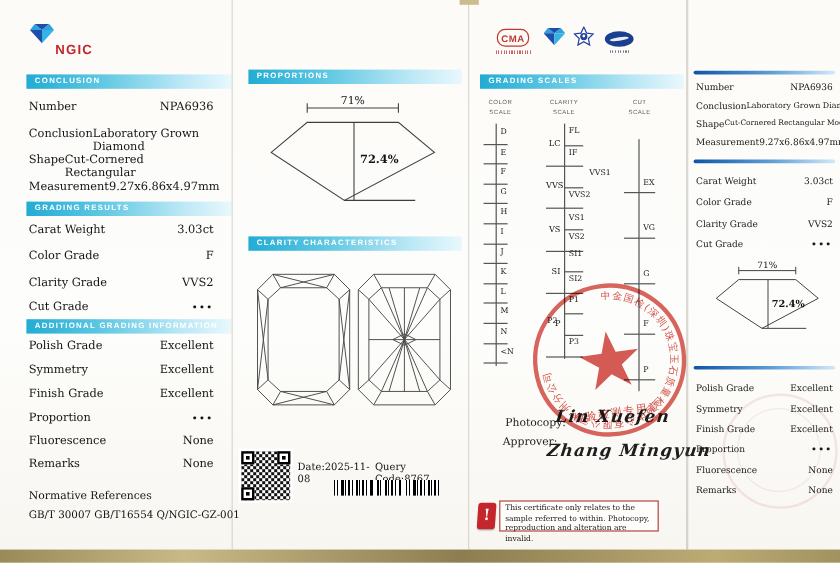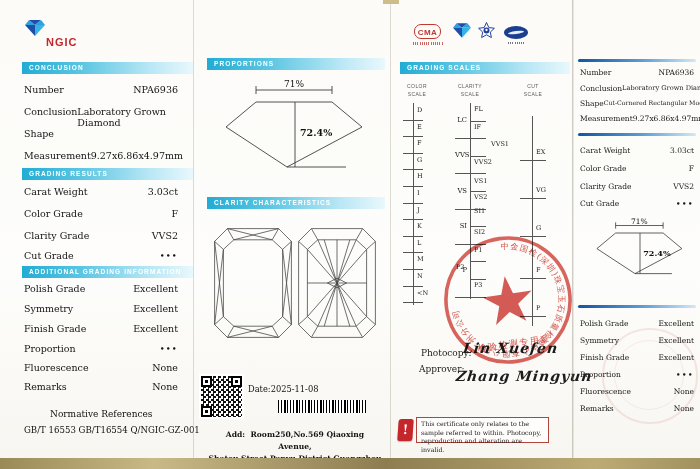--- a/index.html
+++ b/index.html
@@ -57,21 +57,21 @@
   .oval-logo{position:absolute;left:504px;top:26px;width:24px;height:13px;background:#1b3f8f;border-radius:50%;}
   .oval-logo::after{content:"";position:absolute;left:4px;top:5px;width:16px;height:3px;background:#fff;border-radius:50%;transform:rotate(-8deg);opacity:.9;}
   .oval-num{position:absolute;left:508px;top:42px;width:17px;height:2px;background:repeating-linear-gradient(90deg,#778 0 1px,transparent 1px 2.2px);}
 
   
   .wmark{position:absolute;left:602px;top:328px;width:92px;height:92px;border:2px solid rgba(205,110,110,.16);border-radius:50%;}
   .wmark::after{content:"";position:absolute;left:10px;top:10px;width:68px;height:68px;border:1px solid rgba(205,110,110,.12);border-radius:50%;}
 
   .org-abbr{position:absolute;left:19px;top:36px;color:#c0272d;font:bold 11px "Liberation Sans",sans-serif;letter-spacing:1px;margin-left:27px;}
   .org-name{position:absolute;left:50px;top:23px;color:#3c3c3c;font:bold 9.8px "Liberation Sans",sans-serif;letter-spacing:.2px;line-height:1.28;}
-  .norm-title{position:absolute;left:24px;top:409px;font:9px "DejaVu Serif",serif;color:#111;margin-left:26px;}
+  .norm-title{position:absolute;left:24px;top:409px;font:9px "DejaVu Serif",serif;color:#111;}
   .norm-refs{position:absolute;left:24px;top:425px;font:8.6px "DejaVu Serif",serif;color:#111;}
   svg{display:block;}
 </style>
 </head>
 <body>
 
 <div class="sheet">
 
   <svg style="position:absolute;left:25px;top:20px" width="20" height="16" viewBox="0 0 20 16">
     <polygon points="4,0 10,5 0,5" fill="#2e9fe0"></polygon>
@@ -88,20 +88,21 @@
   <div class="p1row" style="top:84px">
       <span>Number</span>
       <span>NPA6936</span>
     </div>
   <div class="p1row" style="top:106px">
       <span>Conclusion</span>
       <span>Laboratory Grown Diamond</span>
     </div>
   <div class="p1row" style="top:128px">
       <span>Shape</span>
+      <span>Cut-Cornered Rectangular</span>
     </div>
   <div class="p1row" style="top:150px">
       <span>Measurement</span>
       <span>9.27x6.86x4.97mm</span>
     </div>
 
   <div class="bar" style="left:22px;top:168px;width:171px">GRADING RESULTS</div>
   <div class="p1row" style="top:186px">
       <span>Carat Weight</span>
       <span>3.03ct</span>
@@ -139,21 +140,21 @@
   <div class="p1row" style="top:362px">
       <span>Fluorescence</span>
       <span>None</span>
     </div>
   <div class="p1row" style="top:381px">
       <span>Remarks</span>
       <span>None</span>
     </div>
 
   <div class="norm-title">Normative References</div>
-  <div class="norm-refs">GB/T 16553  GB/T16554  Q/NGIC-GZ-001</div>
+  <div class="norm-refs">GB/T 30007  GB/T16554  Q/NGIC-GZ-001</div>
 
   <div class="bar" style="left:207px;top:58px;width:178px">PROPORTIONS</div>
 
   <svg style="position:absolute;left:214px;top:78px" width="162" height="96" viewBox="0 0 162 96">
     <g stroke="#3e3e3e" stroke-width="0.9" fill="none">
       <line x1="42" y1="12" x2="118" y2="12"></line>
         <line x1="42" y1="8" x2="42" y2="16"></line>
         <line x1="118" y1="8" x2="118" y2="16"></line>
       <polygon points="42,24 118,24 148,49 73,89 12,49"></polygon>
       <line x1="81" y1="24" x2="81" y2="89"></line>
@@ -187,26 +188,23 @@
   </svg>
 
   <div class="qr">
     <div class="finder" style="left:0;top:0"></div>
     <div class="finder" style="right:0;top:0"></div>
     <div class="finder" style="left:0;bottom:0"></div>
   </div>
 
   <div class="mid-meta">
     <span>Date:2025-11-08</span>
+    <span>Query Code:8767</span>
   </div>
   <div class="barcode"></div>
-  <div class="addr">
-    <div><span style="font-weight:bold">Add:</span>&nbsp;&nbsp;<span>Room250,No.569 Qiaoxing Avenue,</span></div>
-    <div>Shatou Street,Panyu District,Guangzhou</div>
-  </div>
 
   <div class="cma">CMA</div>
   <div class="cma-num"></div>
   <svg style="position:absolute;left:453px;top:23px" width="18" height="15" viewBox="0 0 20 16">
     <polygon points="4,0 10,5 0,5" fill="#2e9fe0"></polygon>
     <polygon points="4,0 16,0 10,5" fill="#1b4fa8"></polygon>
     <polygon points="16,0 20,5 10,5" fill="#2e9fe0"></polygon>
     <polygon points="0,5 10,16 10,5" fill="#1b4fa8"></polygon>
     <polygon points="10,5 10,16 20,5" fill="#36b3e6"></polygon>
   </svg>

